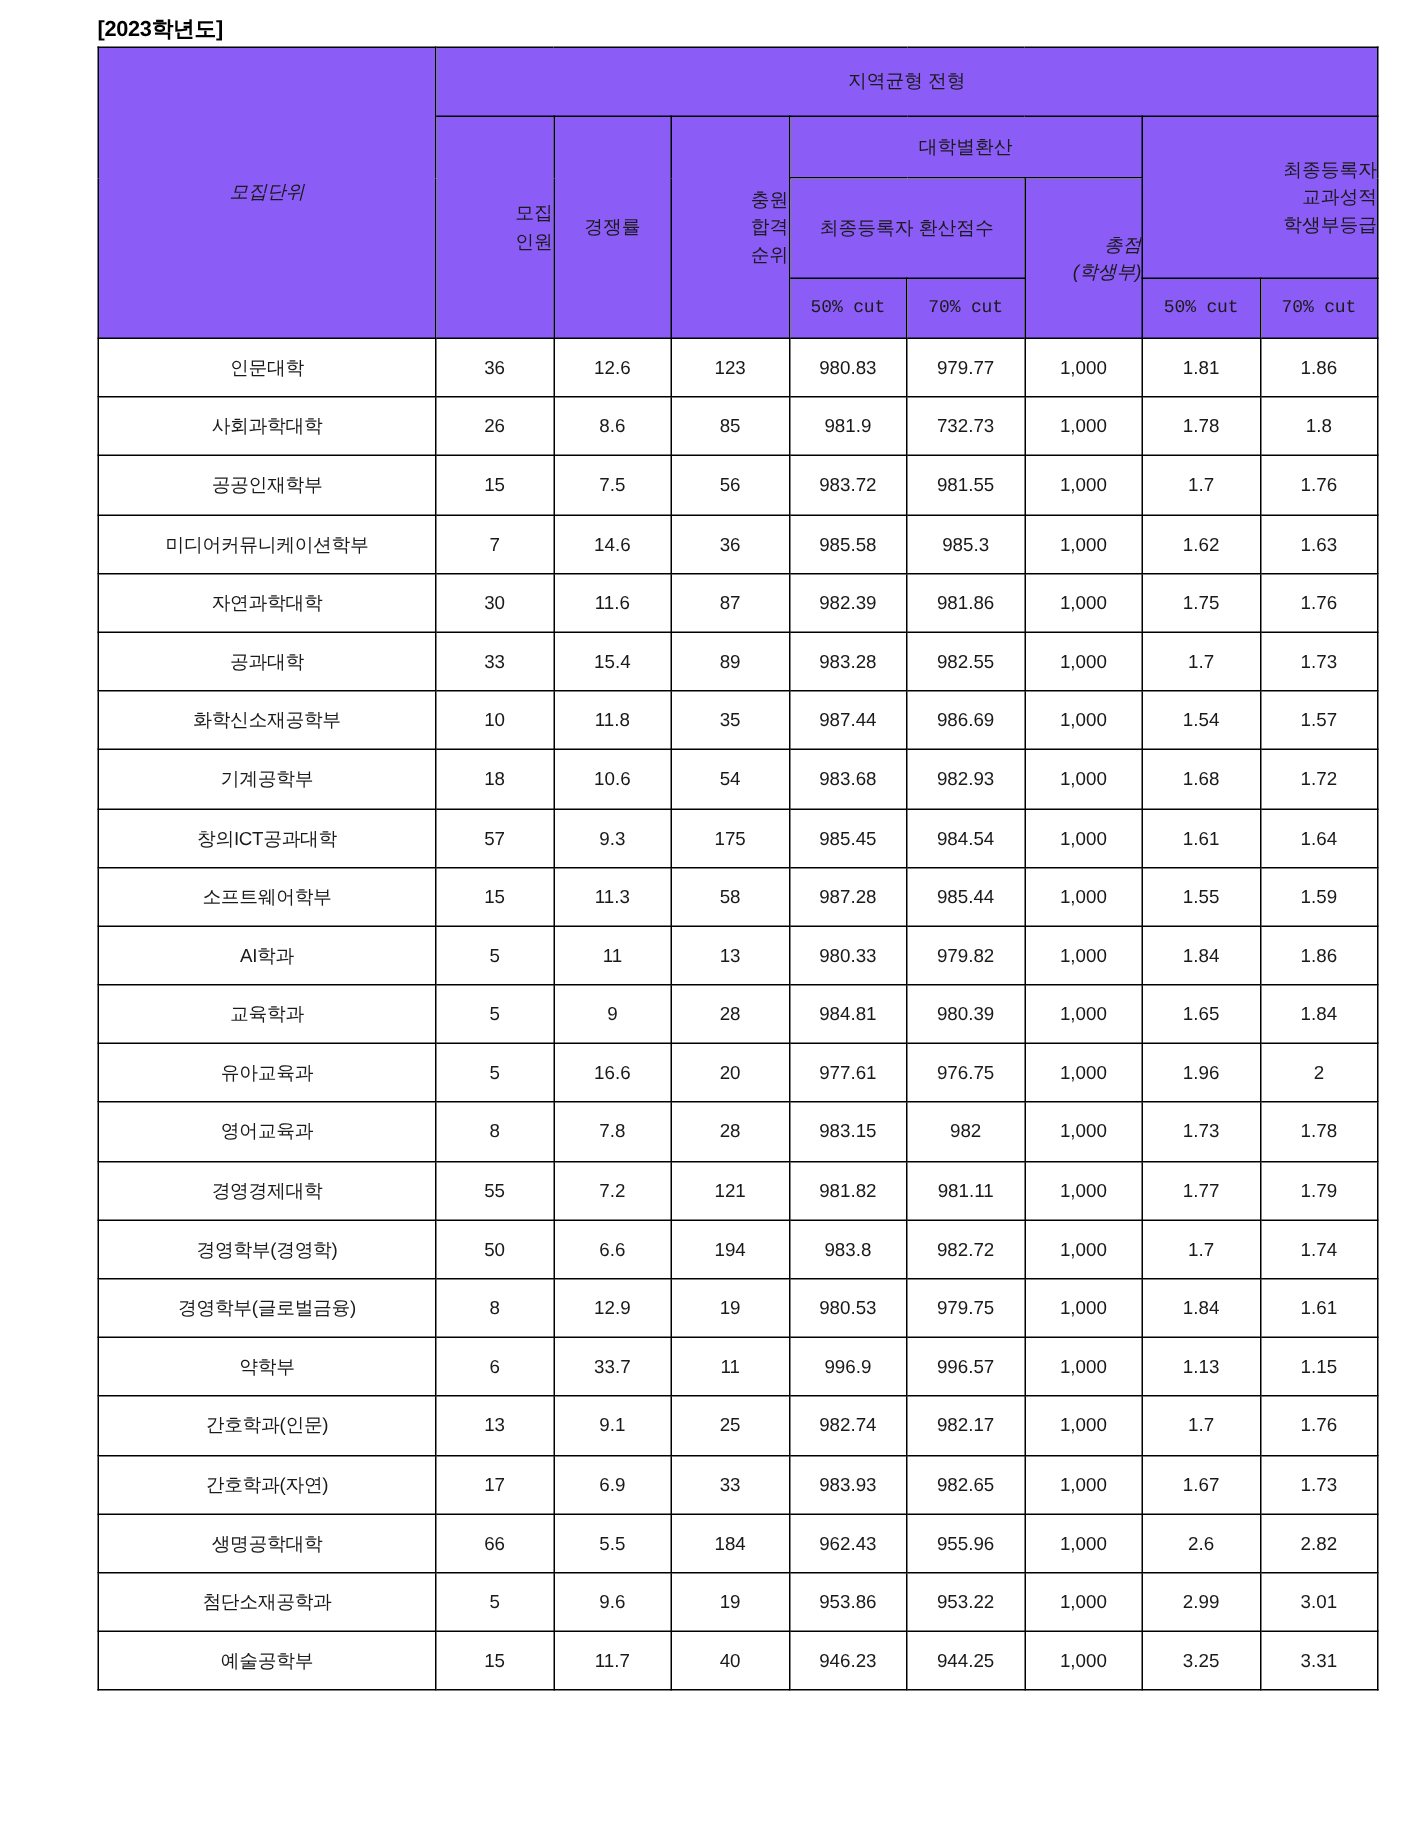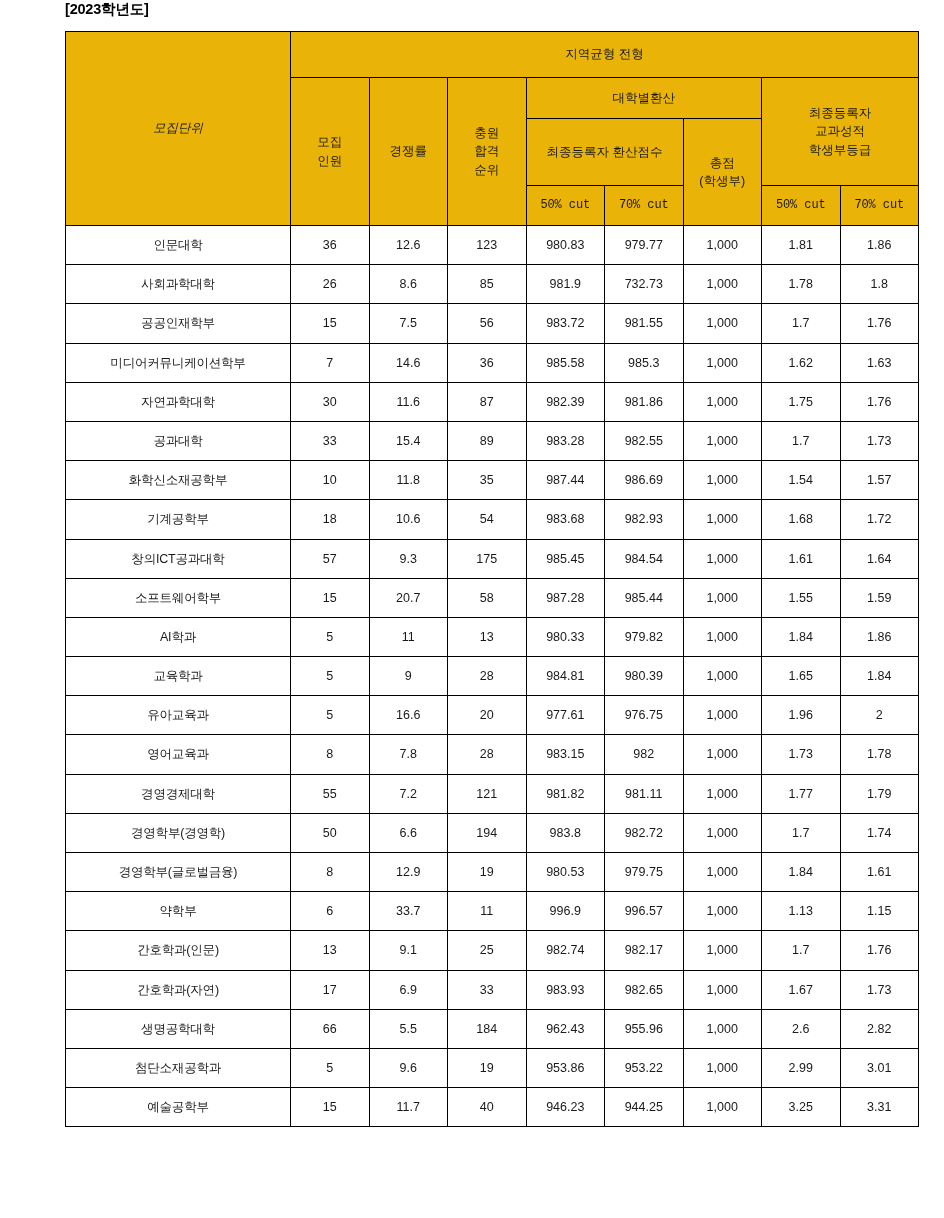--- a/index.html
+++ b/index.html
@@ -19,21 +19,21 @@
     position: relative;
     width: 944px;
     height: 1218px;
     box-sizing: border-box;
     padding: 0;
     overflow: hidden;
   }
   .page-title {
     position: absolute;
     left: 65px;
-    top: 0;
+    top: 10px;
     font-size: 14.5px;
     font-weight: bold;
     letter-spacing: -0.2px;
     color: #000000;
     white-space: nowrap;
   }
   table.admissions {
     position: absolute;
     left: 65px;
     top: 31px;
@@ -47,45 +47,46 @@
     border: 1px solid #000000;
     text-align: center;
     vertical-align: middle;
     padding: 0;
     font-weight: normal;
     line-height: 1.45;
     color: #1a1a1a;
     overflow: hidden;
   }
   table.admissions thead th {
-    background: #eab308;
+    background: #8b5cf6;
   }
   
   th.h-unit      { width: 224px; font-style: italic; }
   th.h-quota     { width: 68px;  }
   th.h-ratio     { width: 74px;  }
   th.h-rank      { width: 70px; font-family: Liberation Serif, serif;  }
   th.h-cut50     { width: 82px;  }
   th.h-cut70     { width: 82px;  }
-  th.h-total     { width: 84px;  }
+  th.h-total     { width: 84px; font-style: italic;  }
   th.h-g50       { width: 82px;  }
   th.h-g70       { width: 82px;  }
 
   th.h-unit      { height: 190px; }
   .rowband-1 th  { height: 45px;  }
   .rowband-2 th  { height: 40px; margin-left: 38px;  }
   .rowband-3 th  { height: 66px;  }
   .rowband-4 th  { height: 39px; font-family: Liberation Mono, monospace;  }
 
   .cut-label {
     font-size: 12px;
     letter-spacing: -0.1px;
   }
   .multiline {
     display: block;
+    text-align: right;
   }
   .multiline span {
     display: block;
   }
 
   tbody td {
     height: 38.2px;
     background: #ffffff;
     font-size: 12.5px;
   }
@@ -245,21 +246,21 @@
           <td class="num">175</td>
           <td class="num">985.45</td>
           <td class="num">984.54</td>
           <td class="num">1,000</td>
           <td class="num">1.61</td>
           <td class="num">1.64</td>
         </tr>
         <tr>
           <td class="unit-name">소프트웨어학부</td>
           <td class="num">15</td>
-          <td class="num">20.7</td>
+          <td class="num">11.3</td>
           <td class="num">58</td>
           <td class="num">987.28</td>
           <td class="num">985.44</td>
           <td class="num">1,000</td>
           <td class="num">1.55</td>
           <td class="num">1.59</td>
         </tr>
         <tr>
           <td class="unit-name">AI학과</td>
           <td class="num">5</td>

